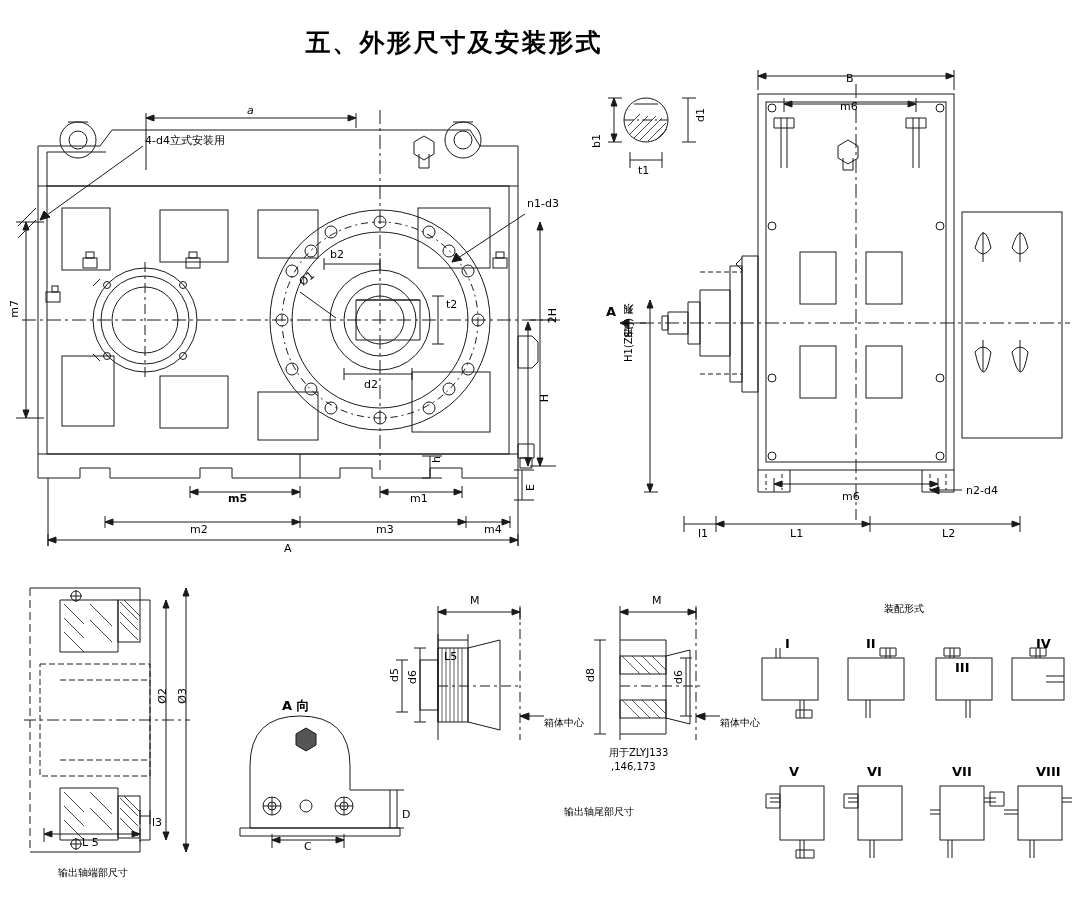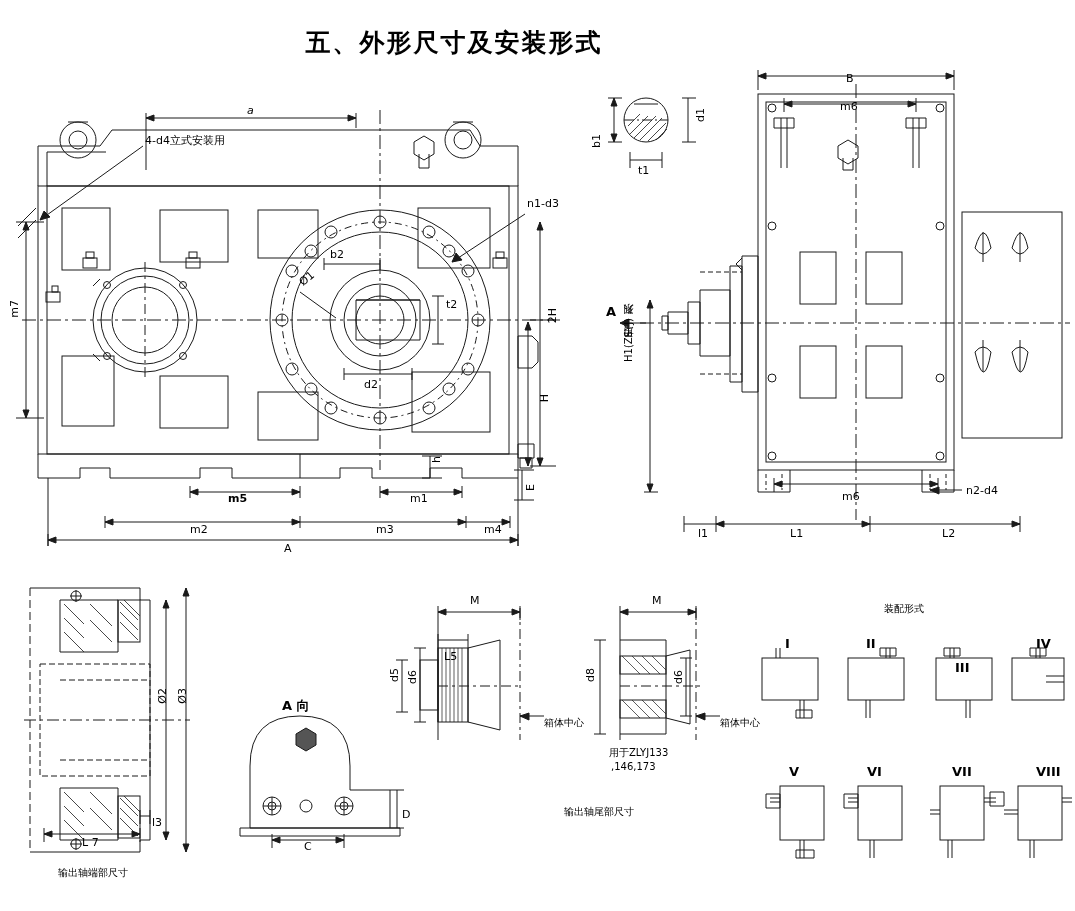--- a/index.html
+++ b/index.html
@@ -467,21 +467,21 @@
   <div class="lbl vert sm" style="left:622px;top:318px;">H1(用于ZSYJ系列)</div>
   <div class="lbl" style="left:842px;top:490px;">m6</div>
   <div class="lbl" style="left:966px;top:484px;">n2-d4</div>
   <div class="lbl" style="left:698px;top:527px;">l1</div>
   <div class="lbl" style="left:790px;top:527px;">L1</div>
   <div class="lbl" style="left:942px;top:527px;">L2</div>
 
   <div class="lbl vert" style="left:156px;top:688px;">Ø2</div>
   <div class="lbl vert" style="left:176px;top:688px;">Ø3</div>
   <div class="lbl" style="left:152px;top:816px;">l3</div>
-  <div class="lbl" style="left:82px;top:836px;">L 7</div>
+  <div class="lbl" style="left:82px;top:836px;">L 5</div>
   <div class="lbl sm" style="left:58px;top:866px;">输出轴端部尺寸</div>
 
   <div class="lbl bold" style="left:282px;top:697px;">A  向</div>
   <div class="lbl" style="left:402px;top:808px;">D</div>
   <div class="lbl" style="left:304px;top:840px;">C</div>
 
   <div class="lbl" style="left:470px;top:594px;">M</div>
   <div class="lbl" style="left:444px;top:650px;">L5</div>
   <div class="lbl vert" style="left:388px;top:668px;">d5</div>
   <div class="lbl vert" style="left:406px;top:670px;">d6</div>

